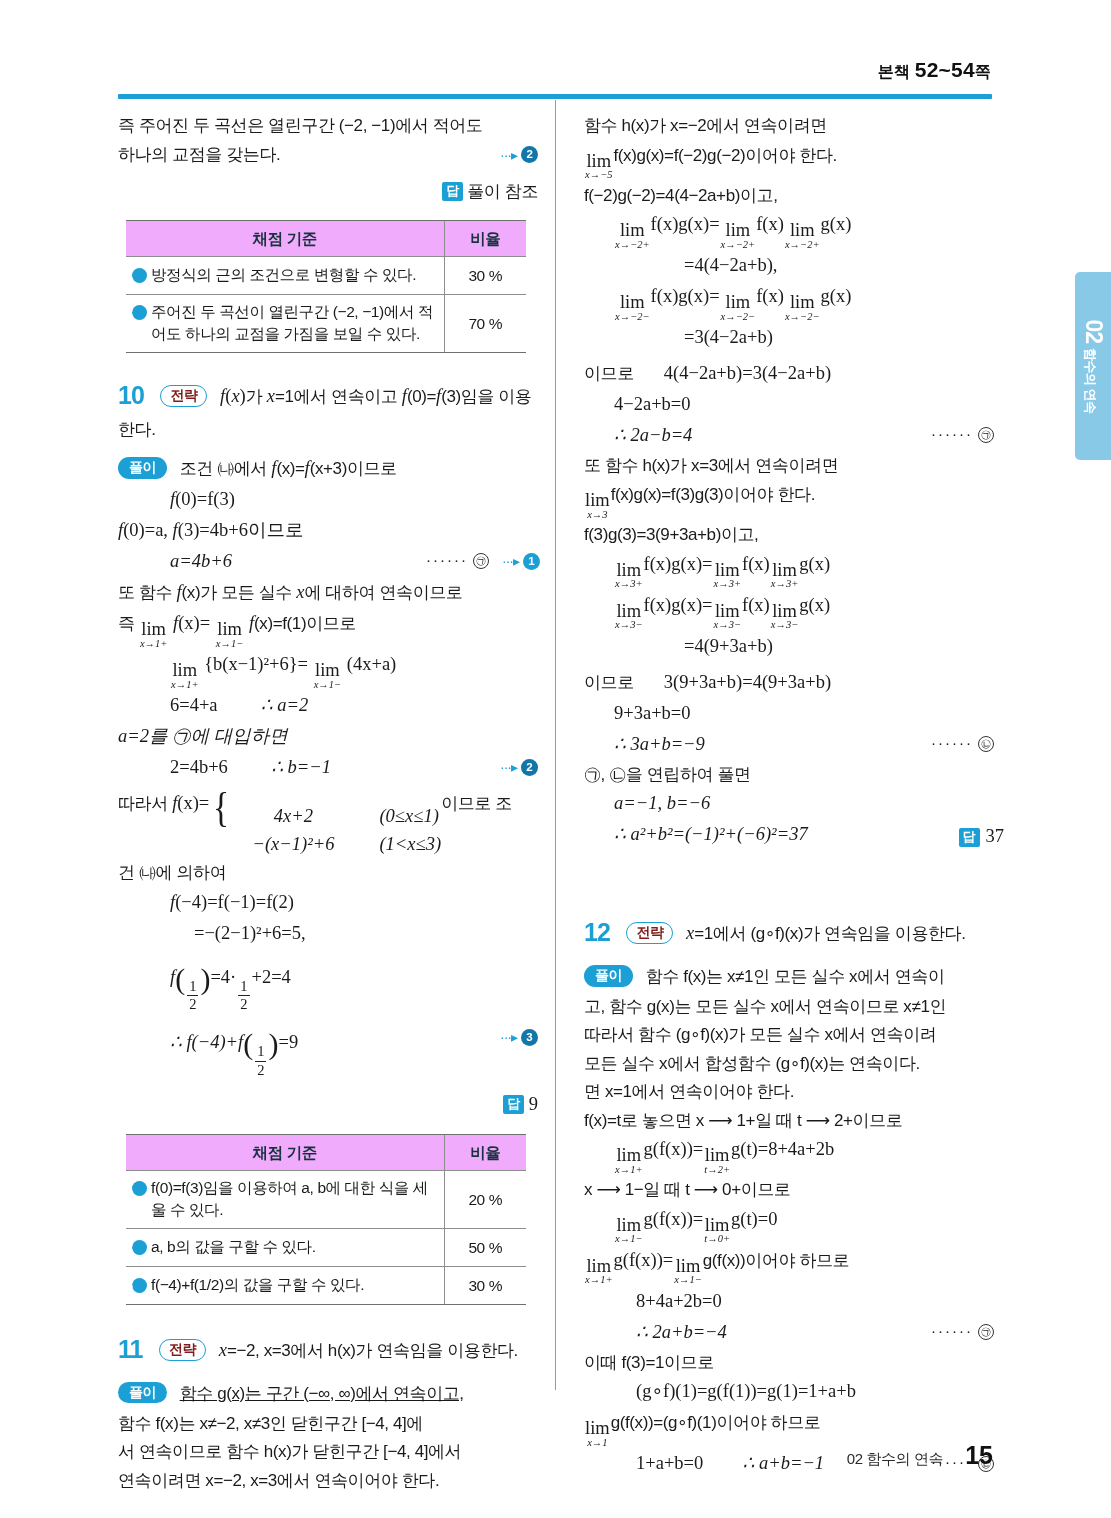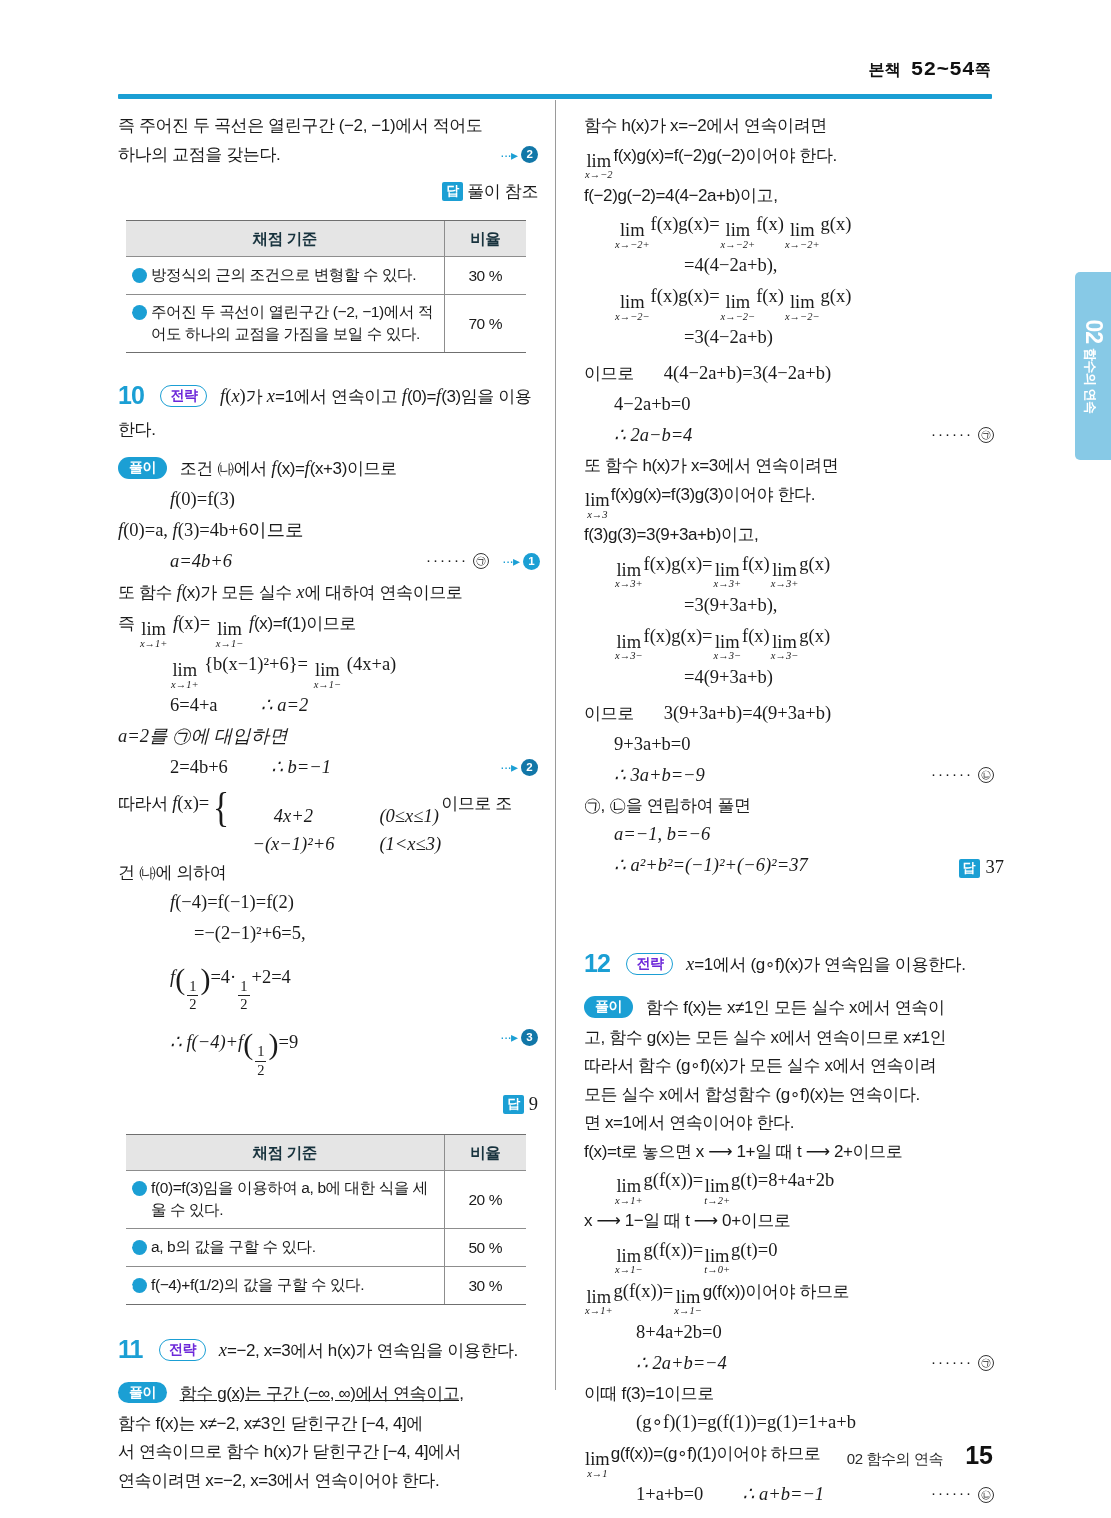--- a/index.html
+++ b/index.html
@@ -10,21 +10,21 @@
     font-family:"Liberation Serif", serif;
     color:#1a1a1a;
     position:relative;
     overflow:hidden;
   }
   .page { position:absolute; inset:0; }
 
   
   .header-ref {
     position:absolute; right:120px; top:58px;
-    font-family:Liberation Mono, monospace;
+    font-family:Liberation Sans, sans-serif;
     font-size:16px; font-weight:700; color:#111;
     letter-spacing:.2px;
   }
   .header-ref .big { font-size:21px; }
   .top-rule {
     position:absolute; left:118px; top:94px; width:874px; height:5px;
     background:#1b9fd4; border-radius:1px;
   }
 
   
@@ -58,21 +58,21 @@
   .ind1 { padding-left:30px; }
   .ind2 { padding-left:52px; }
   .ind3 { padding-left:76px; }
   .ind4 { padding-left:100px; }
   .kr { font-family:"Liberation Sans", sans-serif; font-size:17px; letter-spacing:-.4px; }
   .mth { font-family:"Liberation Serif", serif; font-style:italic; }
   .up  { font-style:normal; }
 
   
   .badge-strategy{
-    display:inline-block; border:1.6px solid #1b9fd4; color:#6d28d9;
+    display:inline-block; border:1.6px solid #1b9fd4; color:#7f1d1d;
     border-radius:11px; padding:0px 9px 1px; font-size:14px; font-weight:700;
     font-family:"Liberation Sans", sans-serif; line-height:1.35;
     vertical-align:2px; letter-spacing:-.5px;
   }
   .badge-solution{
     display:inline-block; background:#1b9fd4; color:#fff;
     border-radius:11px; padding:1px 11px 2px; font-size:14px; font-weight:700;
     font-family:"Liberation Sans", sans-serif; line-height:1.35;
     vertical-align:2px; letter-spacing:-.5px;
   }
@@ -113,21 +113,21 @@
     vertical-align:1px;
   }
 
   
   table.score{
     width:400px; border-collapse:collapse; margin:14px 0 10px 8px;
     font-family:"Liberation Sans", sans-serif; font-size:15.5px;
     letter-spacing:-.4px;
   }
   table.score th{
-    background:#e5e5e5; color:#17323d; font-weight:700; padding:5px 16px;
+    background:#f0abfc; color:#17323d; font-weight:700; padding:5px 16px;
     border-top:1.6px solid #6f6f6f; border-bottom:1px solid #8d8d8d;
     text-align:center;
   }
   table.score th.crit{ width:318px; }
   table.score th.rate{ width:82px; border-left:1px solid #8d8d8d; }
   table.score td{
     padding:6px 6px; border-bottom:1px solid #8d8d8d; vertical-align:middle;
   }
   table.score tr:last-child td{ border-bottom:1.6px solid #6f6f6f; }
   table.score td.rate{
@@ -388,21 +388,21 @@
     </div>
   </div>
 
   <div class="col col-right">
 
     <div class="p kr">함수 h(x)가 x=−2에서 연속이려면</div>
 
     <div class="p">
       <span class="lim">
           <span class="lm">lim</span>
-          <span class="sub">x→−2</span>
+          <span class="sub">x→−5</span>
         </span><span class="kr">f(x)g(x)=f(−2)g(−2)이어야 한다.</span>
     </div>
 
     <div class="p kr">f(−2)g(−2)=4(4−2a+b)이고,</div>
 
     <div class="p ind1">
       <span class="lim">
           <span class="lm">lim</span>
           <span class="sub">x→−2+</span>
         </span><span class="mth up">f(x)g(x)=</span><span class="lim">
@@ -462,21 +462,20 @@
           <span class="sub">x→3+</span>
         </span><span class="mth up">f(x)g(x)=</span><span class="lim">
           <span class="lm">lim</span>
           <span class="sub">x→3+</span>
         </span><span class="mth up">f(x)</span><span class="lim">
           <span class="lm">lim</span>
           <span class="sub">x→3+</span>
         </span><span class="mth up">g(x)</span>
     </div>
 
-    <div class="p ind4"><span class="mth up">=3(9+3a+b),</span></div>
 
     <div class="p ind1">
       <span class="lim">
           <span class="lm">lim</span>
           <span class="sub">x→3−</span>
         </span><span class="mth up">f(x)g(x)=</span><span class="lim">
           <span class="lm">lim</span>
           <span class="sub">x→3−</span>
         </span><span class="mth up">f(x)</span><span class="lim">
           <span class="lm">lim</span>

